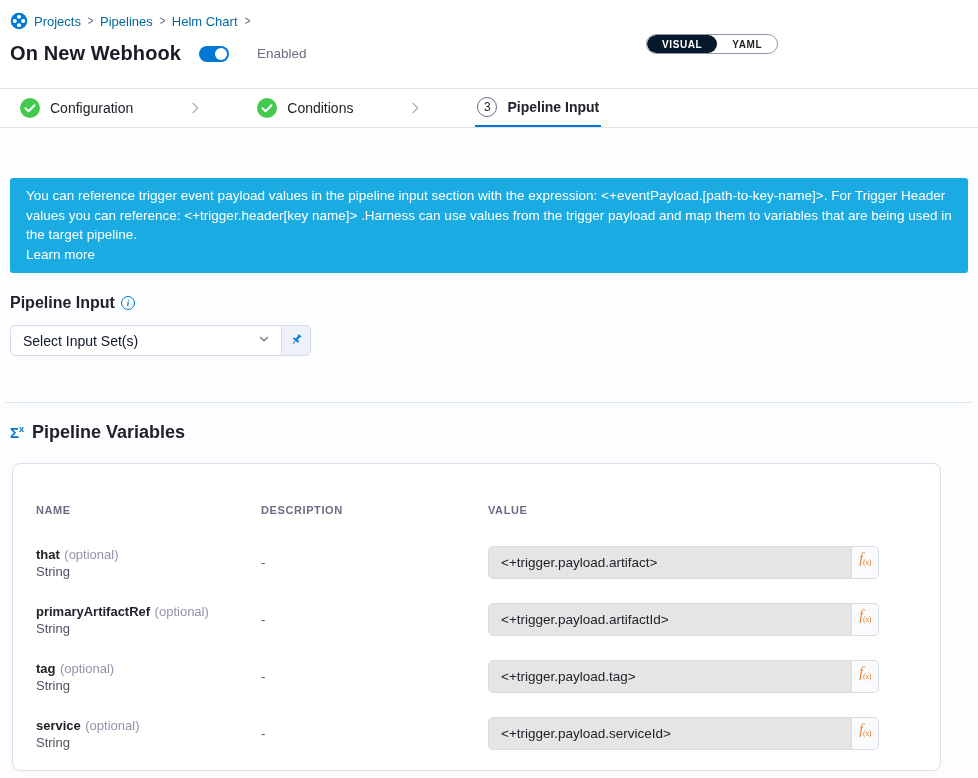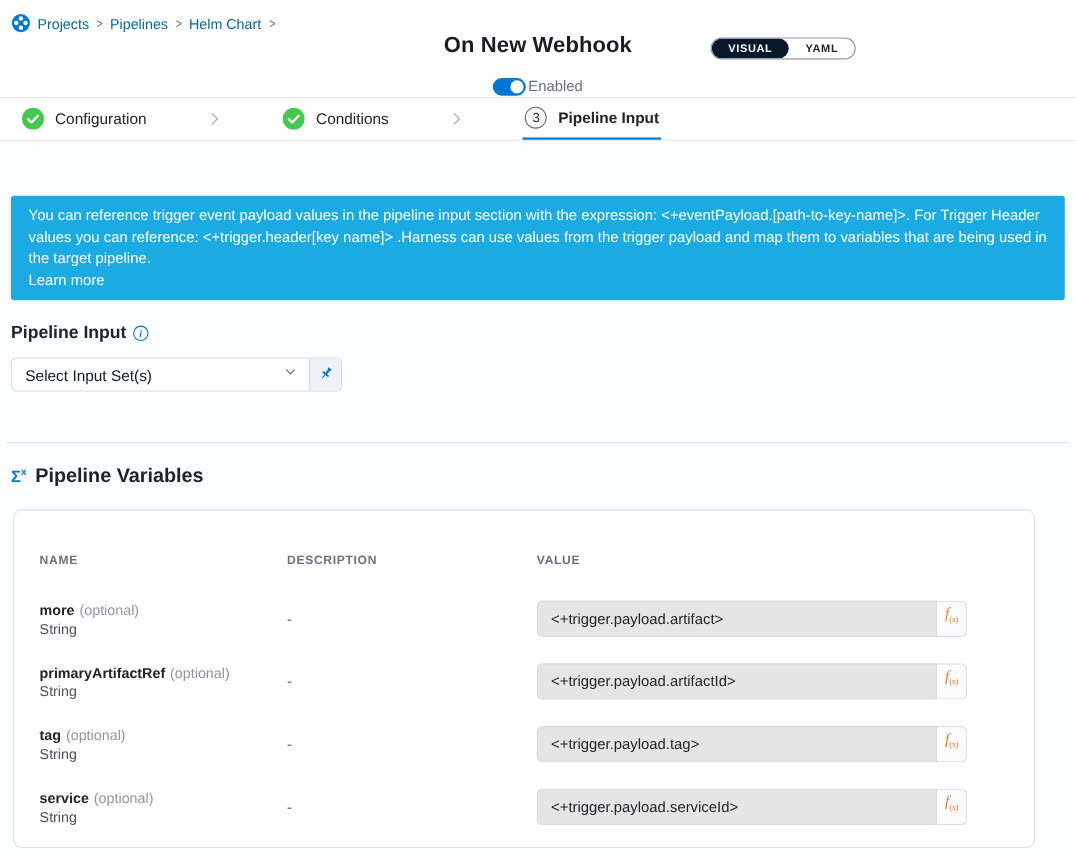--- a/index.html
+++ b/index.html
@@ -11,23 +11,23 @@
     overflow:hidden;
     position:relative;
   }
 
   
   .header { background:#fff; padding:12px 10px 0 10px; position:relative; height:88px; }
   .breadcrumb { display:flex; align-items:center; gap:6px; font-size:13px; }
   .crumb-icon { width:18px; height:18px; display:inline-block; }
   .crumb-link { color:#0369a1; cursor:pointer; text-decoration:none; }
   .crumb-sep { color:#5c5f77; font-size:12px; display:inline-block; transform:scaleX(.8); }
-  .title-row { display:flex; align-items:center; gap:18px;flex-direction:column; }
+  .title-row { display:flex; align-items:center; margin-top:12px; gap:18px; }
   .page-title { font-size:20px; font-weight:700; color:#1b1b28; letter-spacing:.1px; }
-  .toggle-wrap { display:flex; align-items:flex-start; gap:2px; }
+  .toggle-wrap { display:flex; align-items:flex-start; gap:28px; }
   .toggle { width:30px; height:16px; border-radius:9px; background:#0278d5; position:relative; cursor:pointer; }
   .toggle::after { content:""; position:absolute; right:2px; top:2px; width:12px; height:12px; border-radius:50%; background:#fff; }
   .toggle-label { font-size:13.5px; color:#6b6d85; }
   .view-toggle { position:absolute; left:646px; top:34px; display:flex; border:1px solid #9293ab; border-radius:11px; height:20px; overflow:hidden; background:#fff; }
   .seg { font-size:10px; font-weight:700; letter-spacing:.6px; padding:0 15px; display:flex; align-items:center; cursor:pointer; border:none; background:transparent; font-family:inherit; }
   .seg.active { background:#07182b; color:#fff; border-radius:10px; }
   .seg.inactive { color:#22222a; }
 
   
   .tabbar { height:40px; border-top:1px solid #e1e3ea; border-bottom:1px solid #e1e3ea; display:flex; align-items:stretch; padding-left:18px; column-gap:52px; background:#fff; }
@@ -187,21 +187,21 @@
 
   <div class="card">
     <div class="thead">
       <div class="th">NAME</div>
       <div class="th">DESCRIPTION</div>
       <div class="th">VALUE</div>
     </div>
 
     <div class="vrow">
       <div class="name-cell">
-        <div><span class="vname">more</span> <span class="opt">(optional)</span></div>
+        <div><span class="vname">that</span> <span class="opt">(optional)</span></div>
         <div class="vtype">String</div>
       </div>
       <div class="desc-cell">-</div>
       <div class="value-cell">
         <input class="vinput" type="text" value="&lt;+trigger.payload.artifact&gt;" style="">
         <button class="fx">
             <span class="fx-f">f</span>
             <span class="fx-x">(x)</span>
           </button>
       </div>

